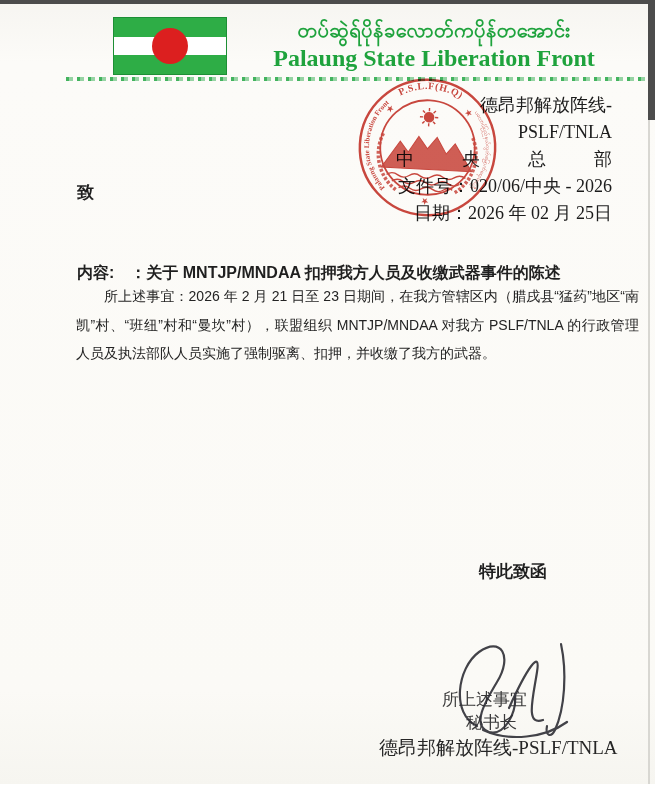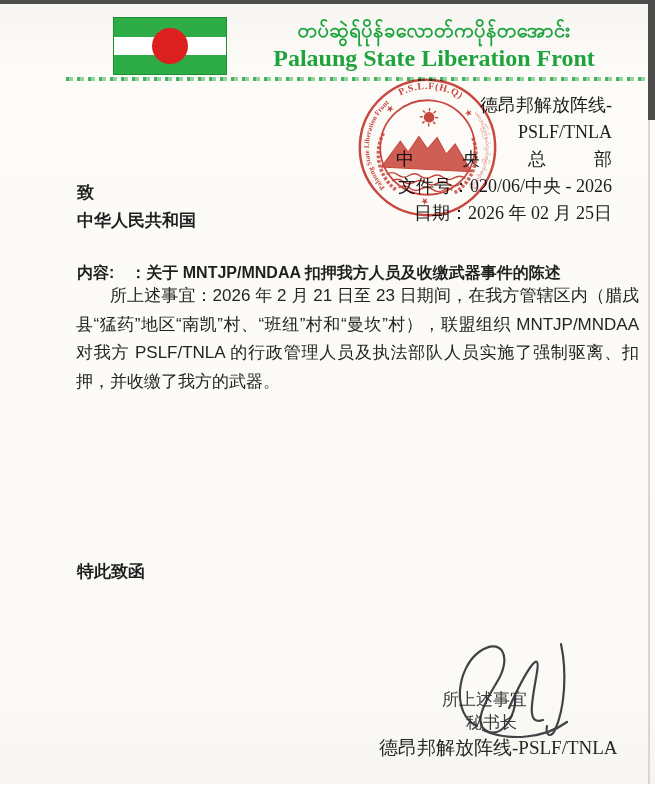--- a/index.html
+++ b/index.html
@@ -34,25 +34,25 @@
   .letterhead .spread{display:inline-block;letter-spacing:48px;margin-right:-48px;white-space:nowrap;}
   
   .stamp{position:absolute;left:351px;top:77px;width:153px;height:141px;
     mix-blend-mode:multiply;opacity:.93;transform:rotate(3deg);}
   
   .recipient{position:absolute;left:77px;top:179px;font-size:17px;font-weight:bold;color:#1f1f1f;line-height:28px;}
   .subject{position:absolute;left:77px;top:263px;font-size:16px;font-weight:bold;color:#1f1f1f;}
   .subject .gap{display:inline-block;width:16px;}
   
   .para{position:absolute;left:76px;width:563px;margin:0;
-    font-size:17px;line-height:28.5px;text-indent:2em;text-align:justify;
+    font-size:14px;line-height:28.5px;text-indent:2em;text-align:justify;
     color:#242424;font-weight:500;}
   .p1{top:282px;} .p2{top:404px;} .p3{top:486px;}
   
-  .closing{position:absolute;left:77px;top:560px;width:470px;text-align:left;
+  .closing{position:absolute;left:77px;top:560px;width:470px;text-align:right;
     font-size:17px;font-weight:bold;color:#1f1f1f;}
   
   .sig-name{position:absolute;left:442px;top:688px;font-size:17px;color:#3a3a3a;font-weight:500;}
   .sig-title{position:absolute;left:466px;top:711px;font-size:17px;color:#3a3a3a;font-weight:500;}
   .sig-svg{position:absolute;left:449px;top:637px;}
   .sig-org{position:absolute;left:379px;top:735px;font-family:"Liberation Serif", serif;
     font-size:19px;color:#262626;}
 </style>
 </head>
 <body>
@@ -149,21 +149,20 @@
       </g>
       <g fill="none" stroke="#c73a31" stroke-width="5" stroke-dasharray="4 2.5" opacity=".85">
         <path d="M58,162 A64,64 0 0 1 37,82"></path>
         <path d="M142,162 A64,64 0 0 0 163,82"></path>
       </g>
     </g>
   </svg>
 
   <div class="recipient">
     <div>致</div>
-    <div>中华人民共和国</div>
   </div>
 
   <div class="subject">
     <span>内容:</span><span class="gap"></span><span>：</span><span>关于 MNTJP/MNDAA 扣押我方人员及收缴武器事件的陈述</span>
   </div>
 
   <p class="para p1">所上述事宜：2026 年 2 月 21 日至 23 日期间，在我方管辖区内（腊戌县“猛药”地区“南凯”村、“班纽”村和“曼坎”村），联盟组织 MNTJP/MNDAA 对我方 PSLF/TNLA 的行政管理人员及执法部队人员实施了强制驱离、扣押，并收缴了我方的武器。</p>
 
   <div class="closing">特此致函</div>
 

